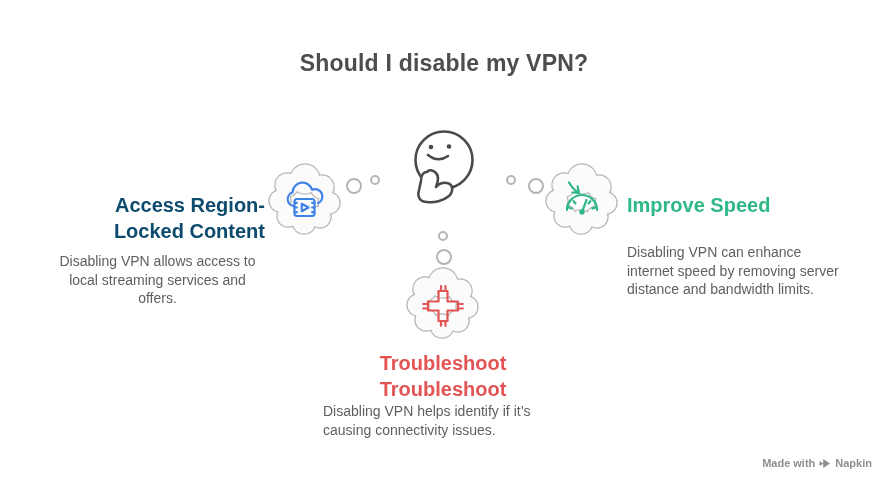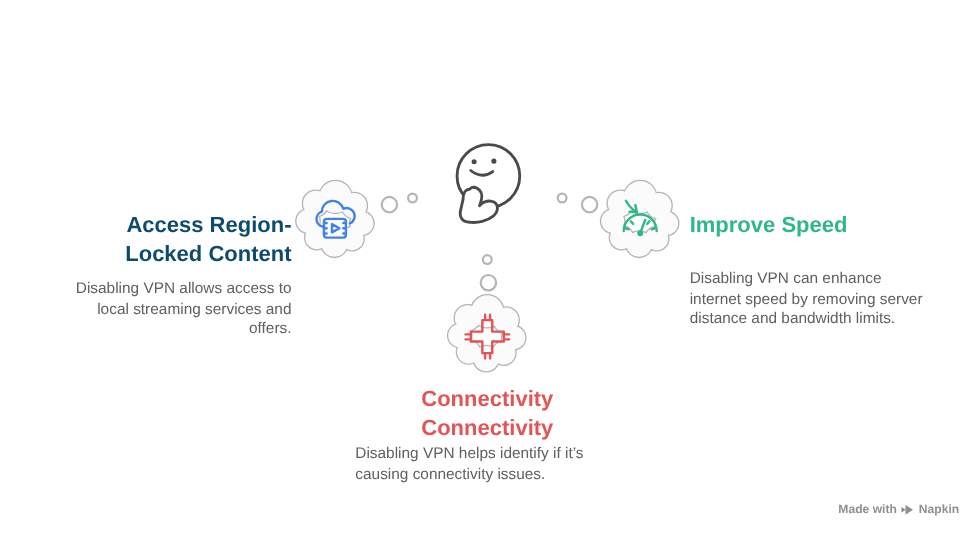--- a/index.html
+++ b/index.html
@@ -11,21 +11,21 @@
     position:absolute;left:0;top:50px;width:100%;text-align:center;
     font-size:23px;font-weight:bold;color:#4d4d4d;letter-spacing:0.2px;
   }
   .branch-heading{
     position:absolute;font-size:20px;font-weight:bold;line-height:26px;
   }
   .branch-body{
     position:absolute;font-size:14px;color:#5f5f5f;line-height:18.5px;
   }
   .h-left{right:623px;top:192px;width:215px;text-align:right;}
-  .b-left{right:623px;top:252px;width:215px;text-align:right;}
+  .b-left{right:623px;top:252px;width:215px;text-align:center;}
   .h-right{left:627px;top:192px;width:220px;text-align:left;}
   .b-right{left:627px;top:228px;width:215px;text-align:left;margin-top:15px;}
   .h-bottom{left:343px;top:350px;width:200px;text-align:center;}
   .b-bottom{left:323px;top:402px;width:240px;text-align:left;}
   .bubble{position:absolute;width:84px;height:84px;}
   .bubble-left{left:263px;top:160px;}
   .bubble-right{left:540px;top:160px;}
   .bubble-bottom{left:401px;top:264px;}
   .face{position:absolute;left:403px;top:120px;width:84px;height:92px;}
   .dot{
@@ -38,20 +38,21 @@
     position:absolute;right:16px;top:457px;display:flex;align-items:center;
     gap:4px;font-size:11px;font-weight:bold;color:#8f8f8f;
   }
   .wm-logo{display:inline-block;}
 </style>
 </head>
 <body>
 
 <div class="canvas">
 
+  <div class="title">Should I disable my VPN?</div>
 
   <svg class="face" viewBox="0 0 84 92">
     <g fill="none" stroke="#4a4a4a" stroke-width="2.6" stroke-linecap="round" stroke-linejoin="round">
       <circle cx="41" cy="40" r="28.5"></circle>
       <path d="M 25,35 Q 35,43 45,36"></path>
     </g>
     <circle cx="28" cy="27" r="2.3" fill="#4a4a4a"></circle>
     <circle cx="46" cy="26.5" r="2.3" fill="#4a4a4a"></circle>
     <path d="M 24,52 C 20,52 18,56 18,61 L 16,70 C 14,77 17,82 24,82
              C 31,83 40,81 46,76 C 51,71 50,64 44,63 C 40,62 35,64 33,67
@@ -155,21 +156,21 @@
       <path d="M 57.2,40 h 4.6 M 57.2,44.5 h 4.6"></path>
     </g>
   </svg>
 
   <div class="branch-heading h-left" style="color: #0c4a6e;">Access Region-Locked Content</div>
   <div class="branch-body b-left">Disabling VPN allows access to local streaming services and offers.</div>
 
   <div class="branch-heading h-right" style="color: rgb(46, 184, 133);">Improve Speed</div>
   <div class="branch-body b-right">Disabling VPN can enhance internet speed by removing server distance and bandwidth limits.</div>
 
-  <div class="branch-heading h-bottom" style="color: rgb(227, 84, 85);">Connectivity Connectivity</div>
+  <div class="branch-heading h-bottom" style="color: rgb(227, 84, 85);">Troubleshoot Troubleshoot</div>
   <div class="branch-body b-bottom">Disabling VPN helps identify if it’s causing connectivity issues.</div>
 
   <div class="watermark">
     <span>Made with</span>
     <svg class="wm-logo" width="12" height="11" viewBox="0 0 12 11">
       <path d="M 0.5,3 L 4.5,5.5 L 0.5,8 Z" fill="#8f8f8f"></path>
       <path d="M 4.2,1 L 11,5.5 L 4.2,10 Z" fill="#8f8f8f"></path>
     </svg>
     <span>Napkin</span>
   </div>

